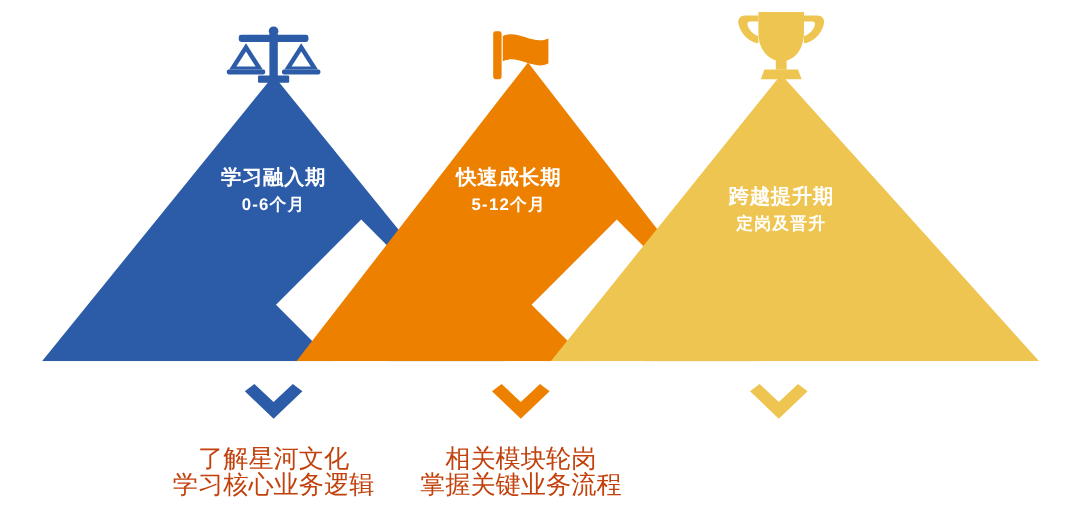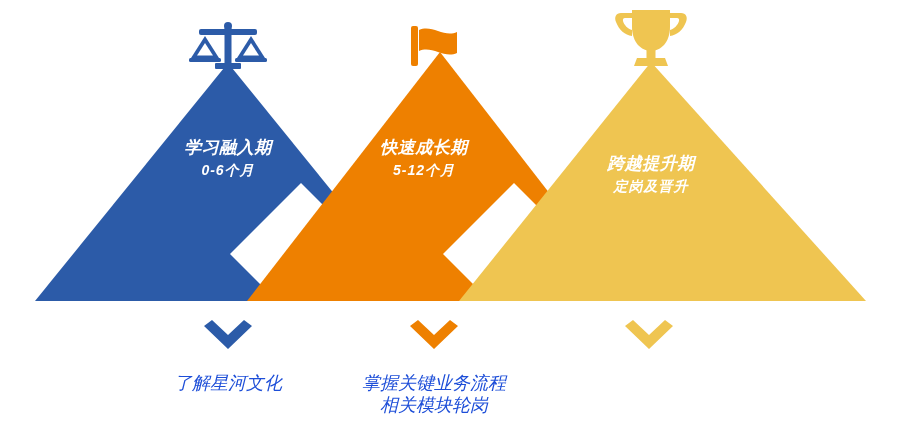--- a/index.html
+++ b/index.html
@@ -10,21 +10,20 @@
   }
   body {
     font-family: "Liberation Sans", "DejaVu Sans", sans-serif;
   }
   #stage {
     position: relative;
     width: 898px;
     height: 431px;
     background: #ffffff;
     overflow: hidden;
-    font-style: italic;
   }
   #diagram-svg {
     position: absolute;
     left: 0;
     top: 0;
     width: 898px;
     height: 431px;
     display: block;
   }
   .stage-label {
@@ -39,22 +38,22 @@
     pointer-events: none;
   }
   .stage-label .line2 {
     display: block;
     font-size: 14px;
     letter-spacing: 1px;
   }
   .caption {
     position: absolute;
     text-align: center;
-    color: #1d4ed8;
-    font-size: 18px;
+    color: #c2410c;
+    font-size: 21px;
     line-height: 22px;
     white-space: nowrap;
   }
   .caption .cap-line {
     display: block;
   }
 </style>
 </head>
 <body>
 
@@ -149,21 +148,22 @@
     <span class="line2">5-12个月</span>
   </div>
 
   <div class="stage-label" style="left:571px; top:152px; width:160px;">
     <span>跨越提升期</span>
     <span class="line2">定岗及晋升</span>
   </div>
 
   <div class="caption" style="left:138px; top:372px; width:180px;">
     <span class="cap-line">了解星河文化</span>
+    <span class="cap-line">学习核心业务逻辑</span>
   </div>
 
   <div class="caption" style="left:344px; top:372px; width:180px;">
+    <span class="cap-line">相关模块轮岗</span>
     <span class="cap-line">掌握关键业务流程</span>
-    <span class="cap-line">相关模块轮岗</span>
   </div>
 
 
 </div>
 
 </body></html>

